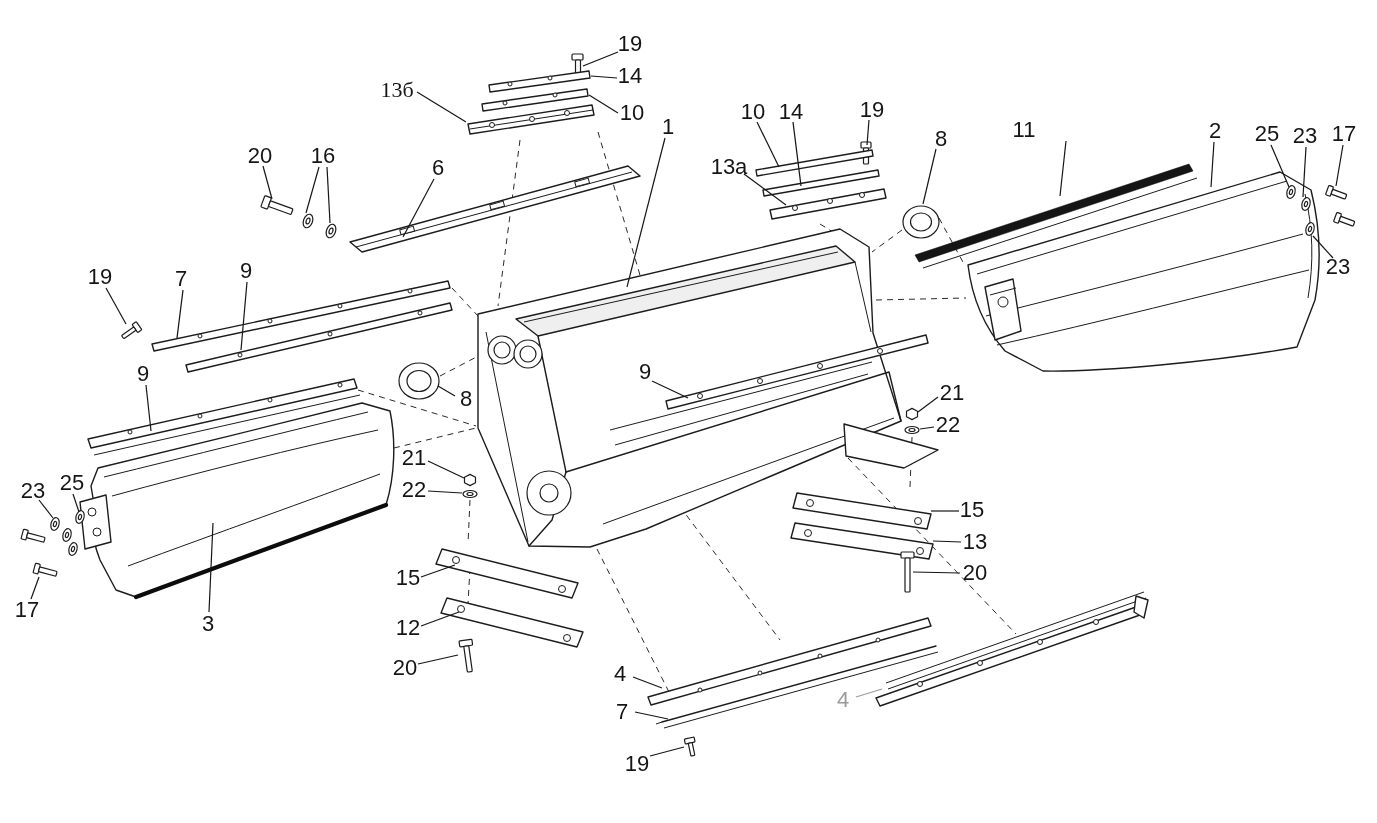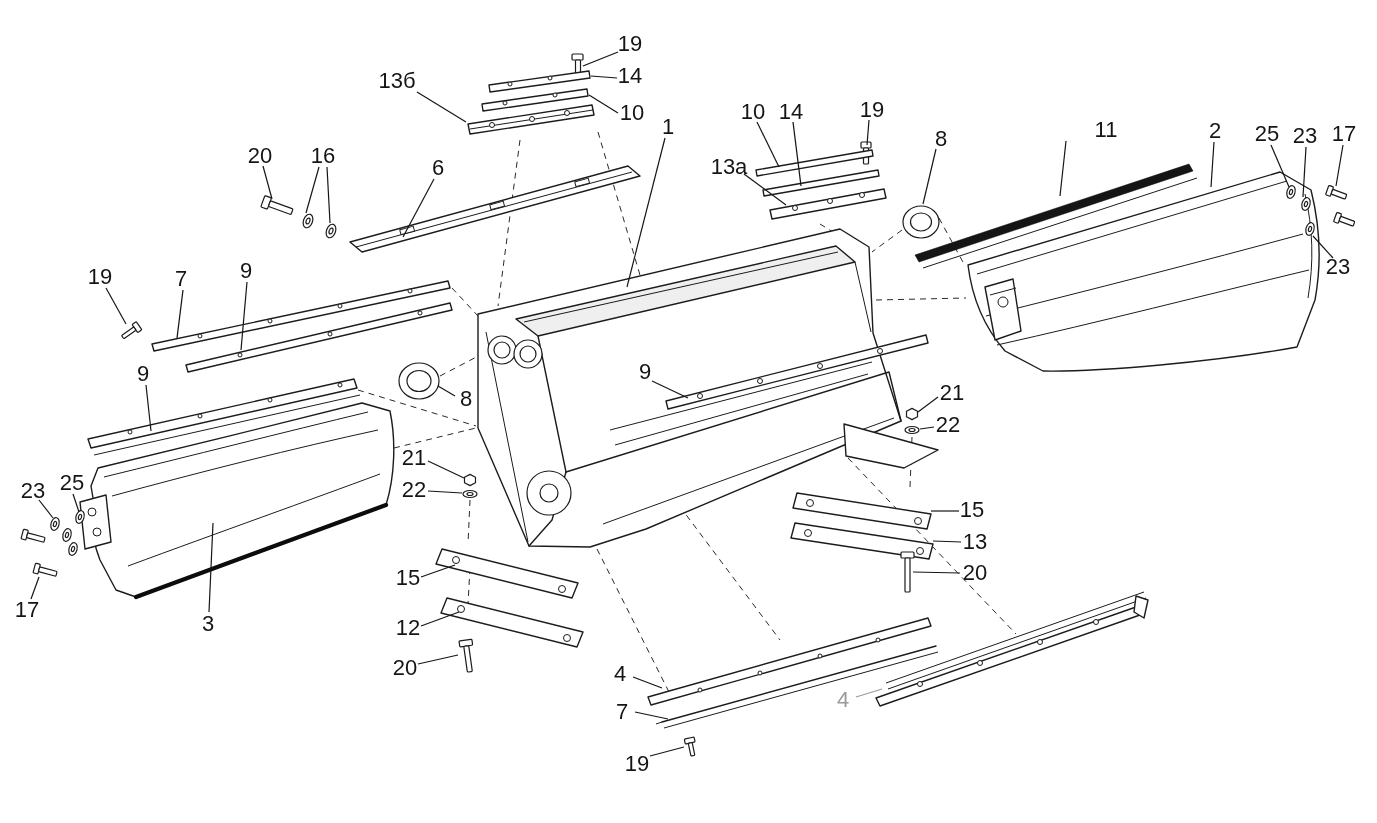--- a/index.html
+++ b/index.html
@@ -345,28 +345,28 @@
     <line class="lead" x1="633" y1="677" x2="662" y2="688"></line>
     <line class="lead" x1="635" y1="712" x2="668" y2="719"></line>
     <line class="lead" x1="650" y1="756" x2="684" y2="747"></line>
     <line class="lead muted" x1="856" y1="697" x2="882" y2="689"></line>
   </g>
 </svg>
 
 <div class="callout-layer">
       <div class="callout" style="left: 630px; top: 44px;">19</div>
       <div class="callout" style="left: 630px; top: 76px;">14</div>
-      <div class="callout" style="left: 397px; top: 81px;">13б</div>
+      <div class="callout" style="left: 397px; top: 90px; font-family: Liberation Serif, serif;">13б</div>
       <div class="callout" style="left: 632px; top: 113px;">10</div>
       <div class="callout" style="left: 668px; top: 127px;">1</div>
       <div class="callout" style="left: 753px; top: 112px;">10</div>
       <div class="callout" style="left: 791px; top: 112px;">14</div>
       <div class="callout" style="left: 872px; top: 110px;">19</div>
       <div class="callout" style="left: 941px; top: 139px;">8</div>
-      <div class="callout" style="left: 1106px; top: 130px;">11</div>
+      <div class="callout" style="left: 1024px; top: 130px;">11</div>
       <div class="callout" style="left: 1215px; top: 131px;">2</div>
       <div class="callout" style="left: 1267px; top: 134px;">25</div>
       <div class="callout" style="left: 1305px; top: 136px;">23</div>
       <div class="callout" style="left: 1344px; top: 134px;">17</div>
       <div class="callout" style="left: 260px; top: 156px;">20</div>
       <div class="callout" style="left: 323px; top: 156px; text-align: right;">16</div>
       <div class="callout" style="left: 438px; top: 168px;">6</div>
       <div class="callout" style="left: 729px; top: 167px;">13a</div>
       <div class="callout" style="left: 1338px; top: 267px;">23</div>
       <div class="callout" style="left: 100px; top: 277px;">19</div>

